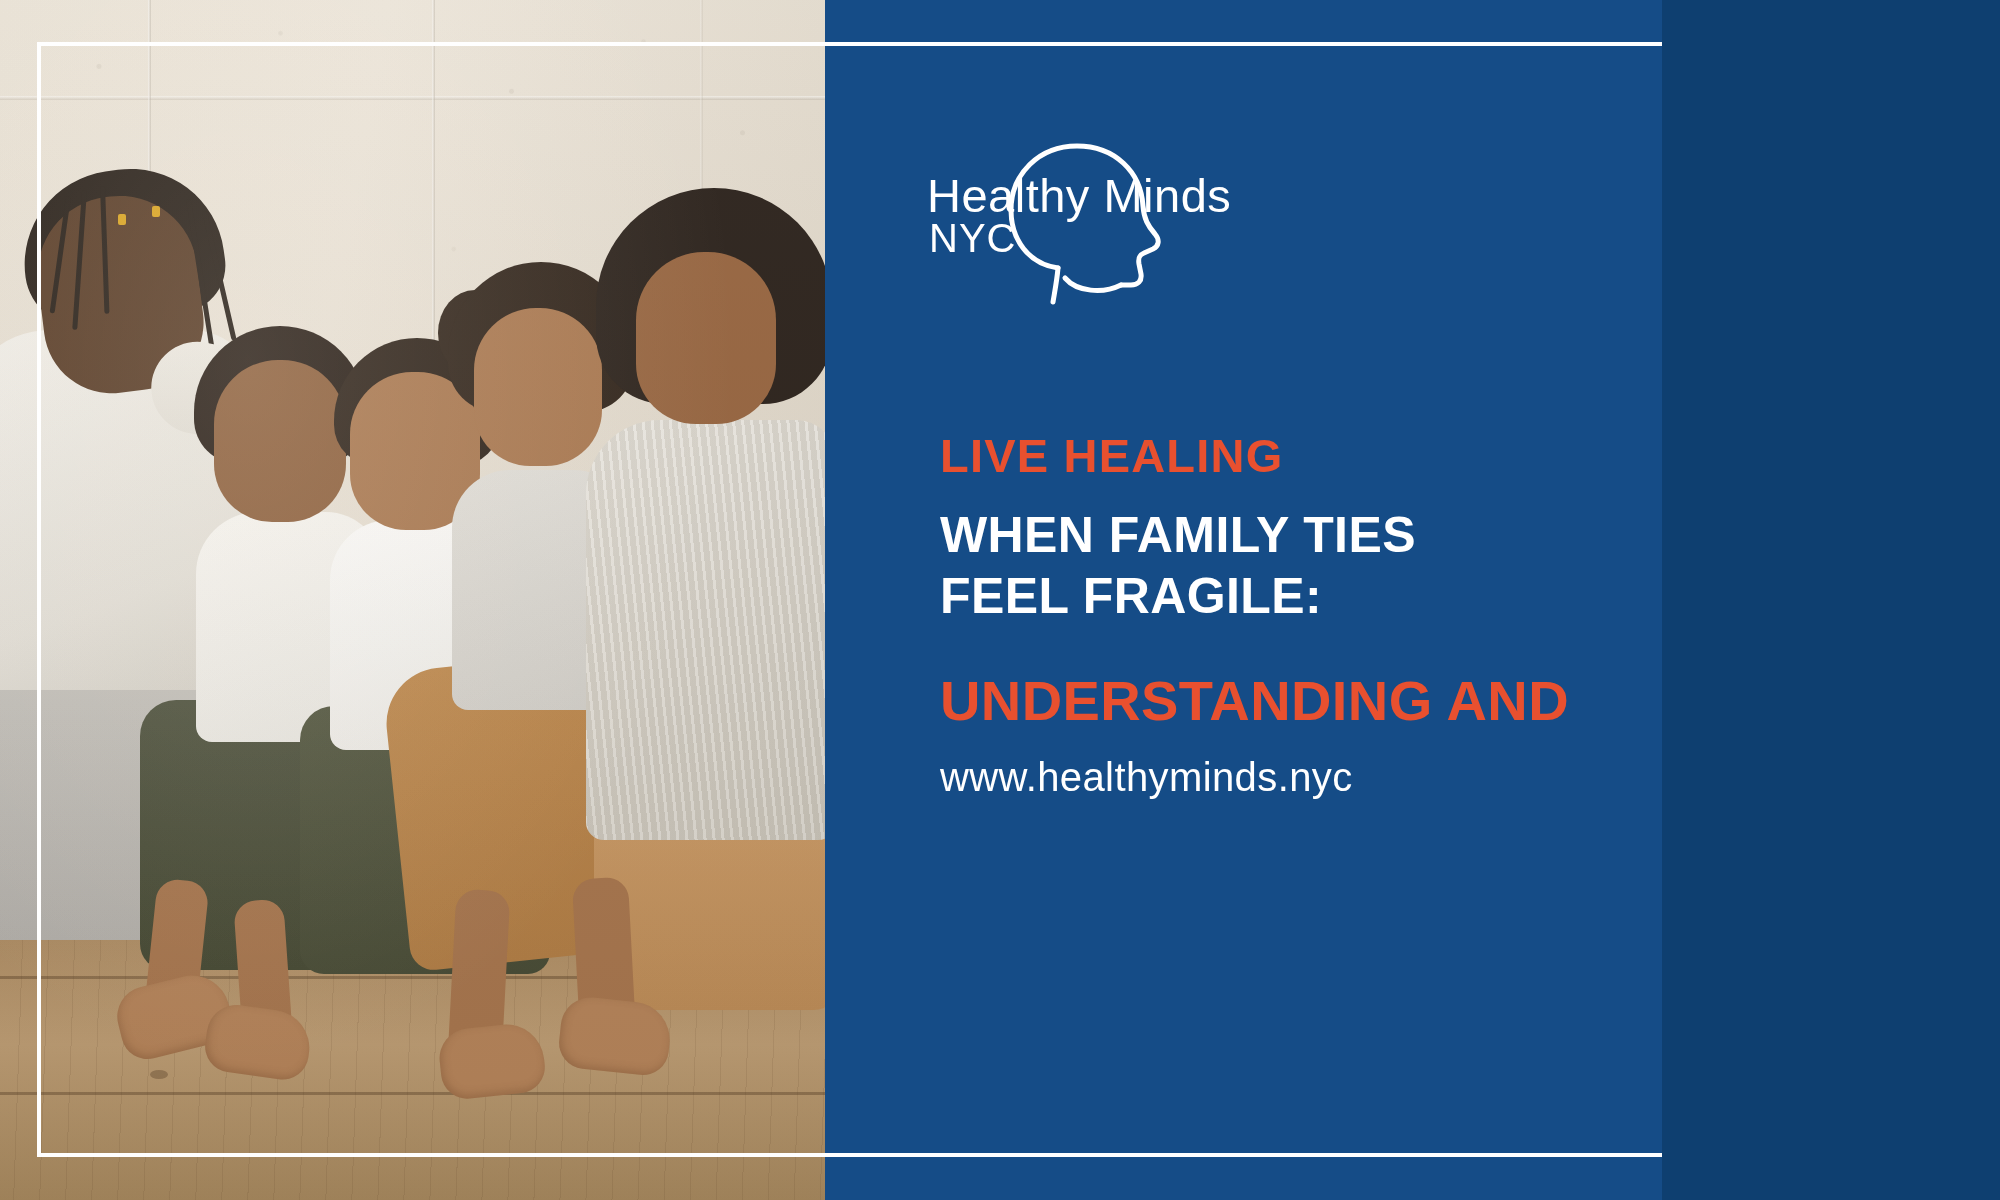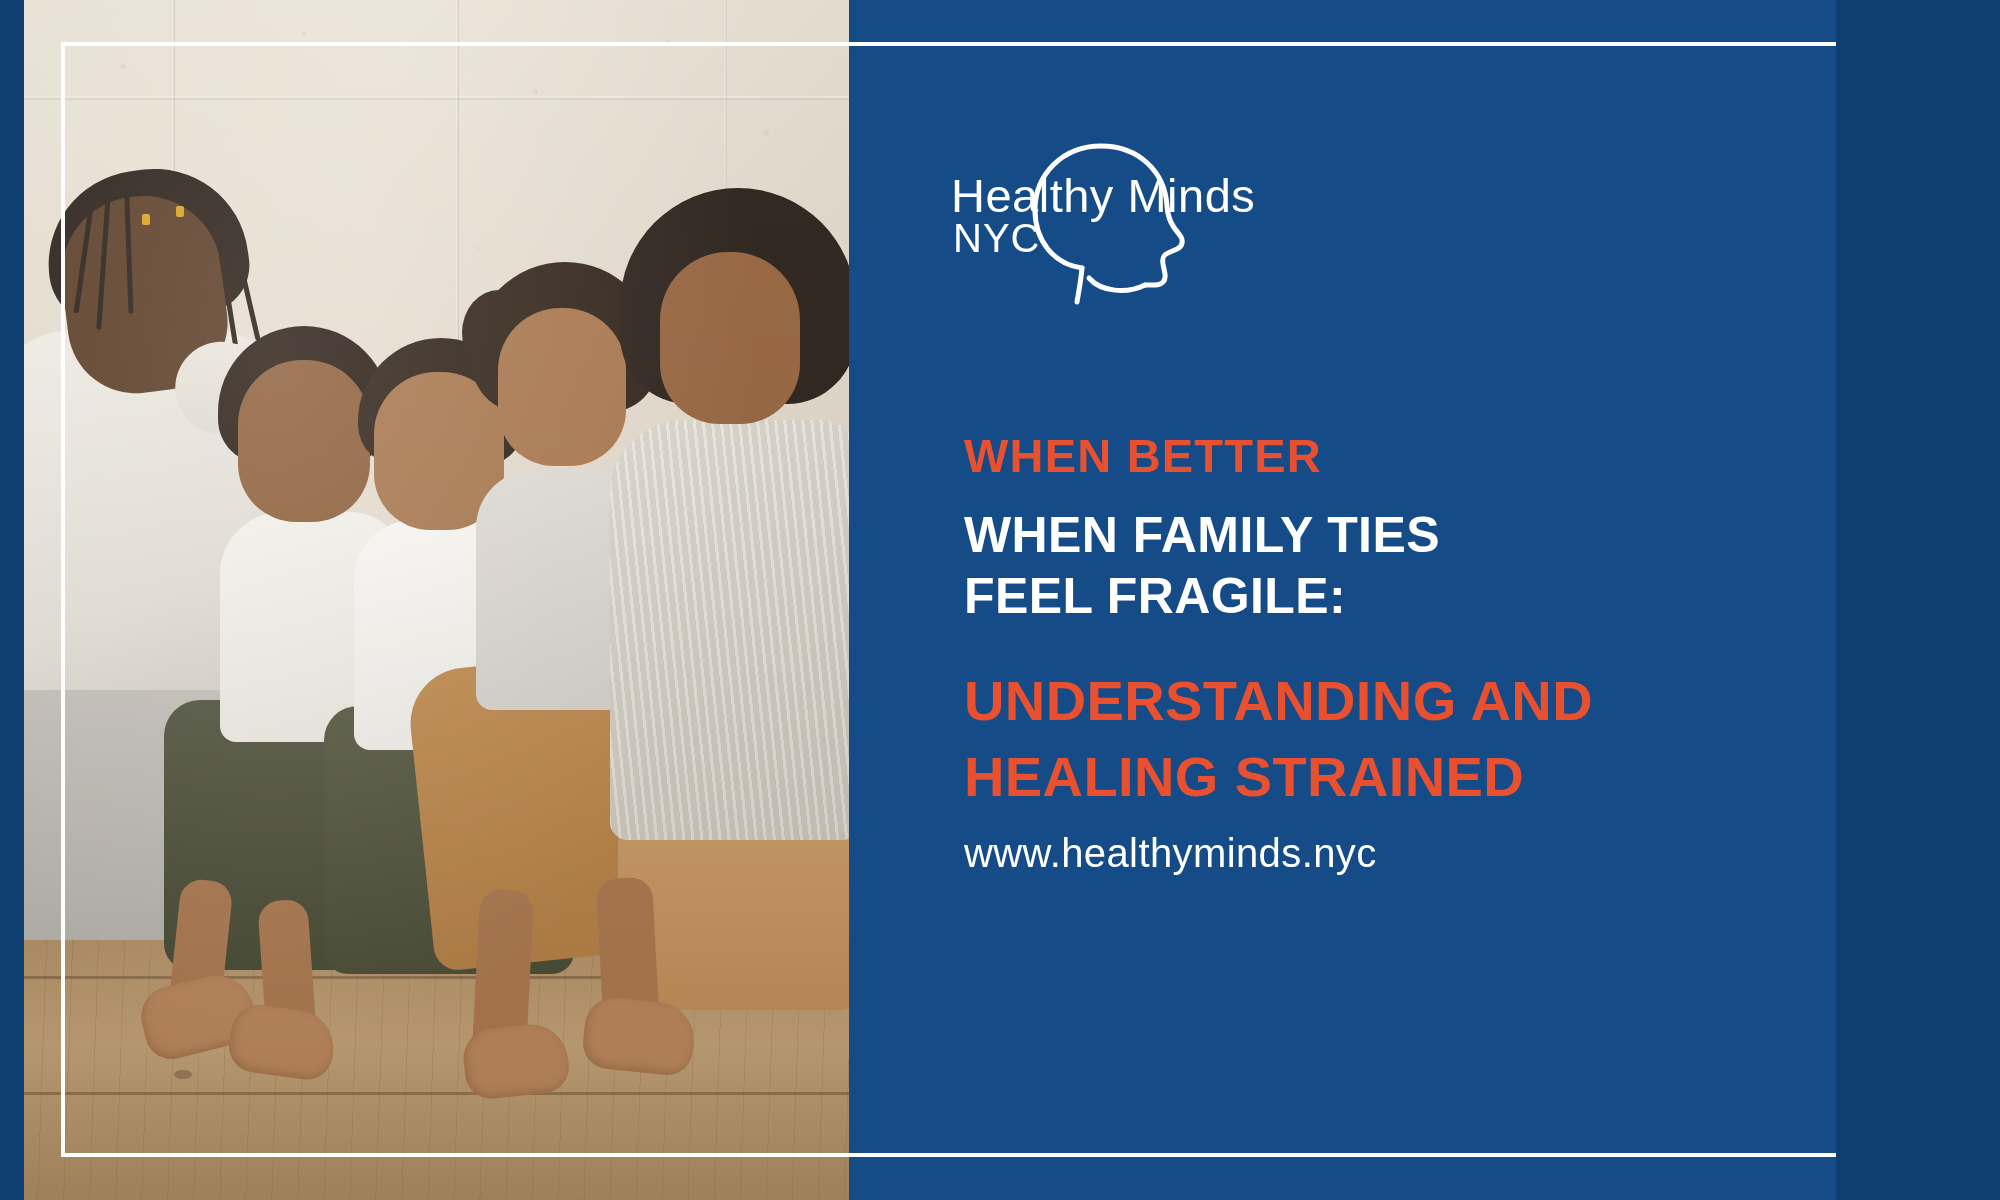--- a/index.html
+++ b/index.html
@@ -9,25 +9,24 @@
   }
   body {
     width: 2000px;
     height: 1200px;
     overflow: hidden;
     font-family: "Liberation Sans", sans-serif;
   }
 
   #poster {
     position: relative;
-    width: 1812px;
+    width: 1662px;
     height: 1200px;
     background: #154C87;
     overflow: hidden;
-    margin-left: 24px;
   }
 
   
   .photo-pane {
     position: absolute;
     left: 0;
     top: 0;
     width: 825px;
     height: 1200px;
     overflow: hidden;
@@ -549,30 +548,29 @@
                C217 163 213 167 206 167
                L196 167" stroke="#ffffff" stroke-width="5" stroke-linecap="round" stroke-linejoin="round"></path>
       <path d="M196 167 C178 176 152 174 140 160" stroke="#ffffff" stroke-width="5" stroke-linecap="round"></path>
       <path d="M133 150 C132 162 130 172 128 184" stroke="#ffffff" stroke-width="5" stroke-linecap="round"></path>
     </svg>
     <div class="logo-word">Healthy Minds</div>
     <div class="logo-sub">NYC</div>
   </div>
 
   <div class="copy">
-    <div class="eyebrow">WHEN BETTER</div>
+    <div class="eyebrow">LIVE HEALING</div>
 
     <div>
       <div class="head-line">WHEN FAMILY TIES</div>
       <div class="head-line">FEEL FRAGILE:</div>
     </div>
 
     <div class="subhead-group">
       <div class="sub-line">UNDERSTANDING AND</div>
-      <div class="sub-line">HEALING STRAINED</div>
     </div>
 
     <div class="url">www.healthyminds.nyc</div>
   </div>
 
   <div class="frame"></div>
 
 </div>
 
 </body></html>

